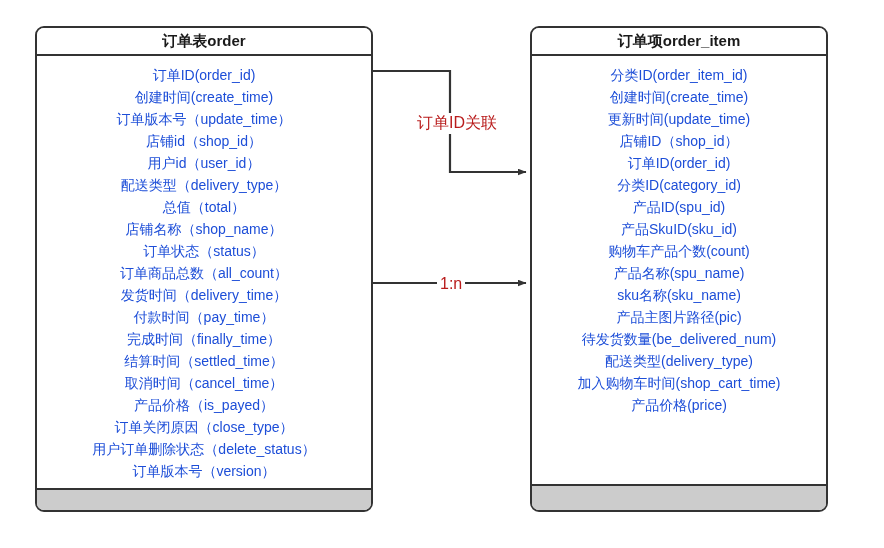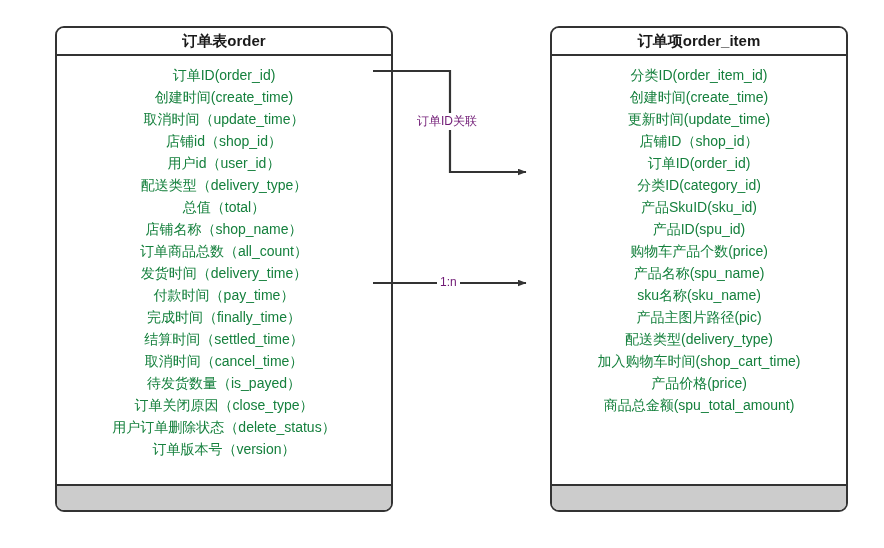--- a/index.html
+++ b/index.html
@@ -24,21 +24,20 @@
   
   .entity {
     position: absolute;
     box-sizing: border-box;
     border: 2px solid #333333;
     border-radius: 9px;
     background: #ffffff;
     display: flex;
     flex-direction: column;
     overflow: hidden;
-    margin-left: 20px;
   }
   .entity-header {
     box-sizing: border-box;
     height: 28px;
     line-height: 26px;
     text-align: center;
     font-size: 15px;
     font-weight: bold;
     color: #1a1a1a;
     background: #ffffff;
@@ -47,21 +46,21 @@
   }
   .entity-body {
     flex: 1 1 auto;
     padding: 8px 10px 6px 10px;
     background: #ffffff;
     text-align: center;
   }
   .field-row {
     font-size: 14px;
     line-height: 22px;
-    color: #15803d;
+    color: #1d4ed8;
     white-space: nowrap;
     text-align: center;
   }
   .entity-footer {
     height: 24px;
     background: #cccccc;
     border-top: 2px solid #333333;
   }
 
   
@@ -83,22 +82,22 @@
   .connectors {
     position: absolute;
     left: 0;
     top: 0;
     width: 884px;
     height: 548px;
     pointer-events: none;
   }
   .conn-label {
     position: absolute;
-    font-size: 12px;
-    color: #701a75;
+    font-size: 16px;
+    color: #b91c1c;
     white-space: nowrap;
     background: #ffffff;
     padding: 0 3px;
   }
   #label-order-id-relation {
     left: 414px;
     top: 113px;
   }
   #label-cardinality {
     left: 437px;
@@ -109,59 +108,60 @@
 </head>
 <body>
 
 <div class="canvas">
 
   <div class="entity" id="entity-order">
     <div class="entity-header">订单表order</div>
     <div class="entity-body">
       <div class="field-row">订单ID(order_id)</div>
       <div class="field-row">创建时间(create_time)</div>
-      <div class="field-row">取消时间（update_time）</div>
+      <div class="field-row">订单版本号（update_time）</div>
       <div class="field-row">店铺id（shop_id）</div>
       <div class="field-row">用户id（user_id）</div>
       <div class="field-row">配送类型（delivery_type）</div>
       <div class="field-row">总值（total）</div>
       <div class="field-row">店铺名称（shop_name）</div>
+      <div class="field-row">订单状态（status）</div>
       <div class="field-row">订单商品总数（all_count）</div>
       <div class="field-row">发货时间（delivery_time）</div>
       <div class="field-row">付款时间（pay_time）</div>
       <div class="field-row">完成时间（finally_time）</div>
       <div class="field-row">结算时间（settled_time）</div>
       <div class="field-row">取消时间（cancel_time）</div>
-      <div class="field-row">待发货数量（is_payed）</div>
+      <div class="field-row">产品价格（is_payed）</div>
       <div class="field-row">订单关闭原因（close_type）</div>
       <div class="field-row">用户订单删除状态（delete_status）</div>
       <div class="field-row">订单版本号（version）</div>
     </div>
     <div class="entity-footer"></div>
   </div>
 
   <div class="entity" id="entity-order-item">
     <div class="entity-header">订单项order_item</div>
     <div class="entity-body">
       <div class="field-row">分类ID(order_item_id)</div>
       <div class="field-row">创建时间(create_time)</div>
       <div class="field-row">更新时间(update_time)</div>
       <div class="field-row">店铺ID（shop_id）</div>
       <div class="field-row">订单ID(order_id)</div>
       <div class="field-row">分类ID(category_id)</div>
+      <div class="field-row">产品ID(spu_id)</div>
       <div class="field-row">产品SkuID(sku_id)</div>
-      <div class="field-row">产品ID(spu_id)</div>
-      <div class="field-row">购物车产品个数(price)</div>
+      <div class="field-row">购物车产品个数(count)</div>
       <div class="field-row">产品名称(spu_name)</div>
       <div class="field-row">sku名称(sku_name)</div>
       <div class="field-row">产品主图片路径(pic)</div>
+      <div class="field-row">待发货数量(be_delivered_num)</div>
       <div class="field-row">配送类型(delivery_type)</div>
       <div class="field-row">加入购物车时间(shop_cart_time)</div>
       <div class="field-row">产品价格(price)</div>
-      <div class="field-row">商品总金额(spu_total_amount)</div>
     </div>
     <div class="entity-footer"></div>
   </div>
 
   <svg class="connectors" viewBox="0 0 884 548">
     <defs>
       <marker id="arrowhead" markerWidth="9" markerHeight="7" refX="8.5" refY="3.5" orient="auto" markerUnits="userSpaceOnUse">
         <polygon points="0 0, 9 3.5, 0 7" fill="#333333"></polygon>
       </marker>
     </defs>

